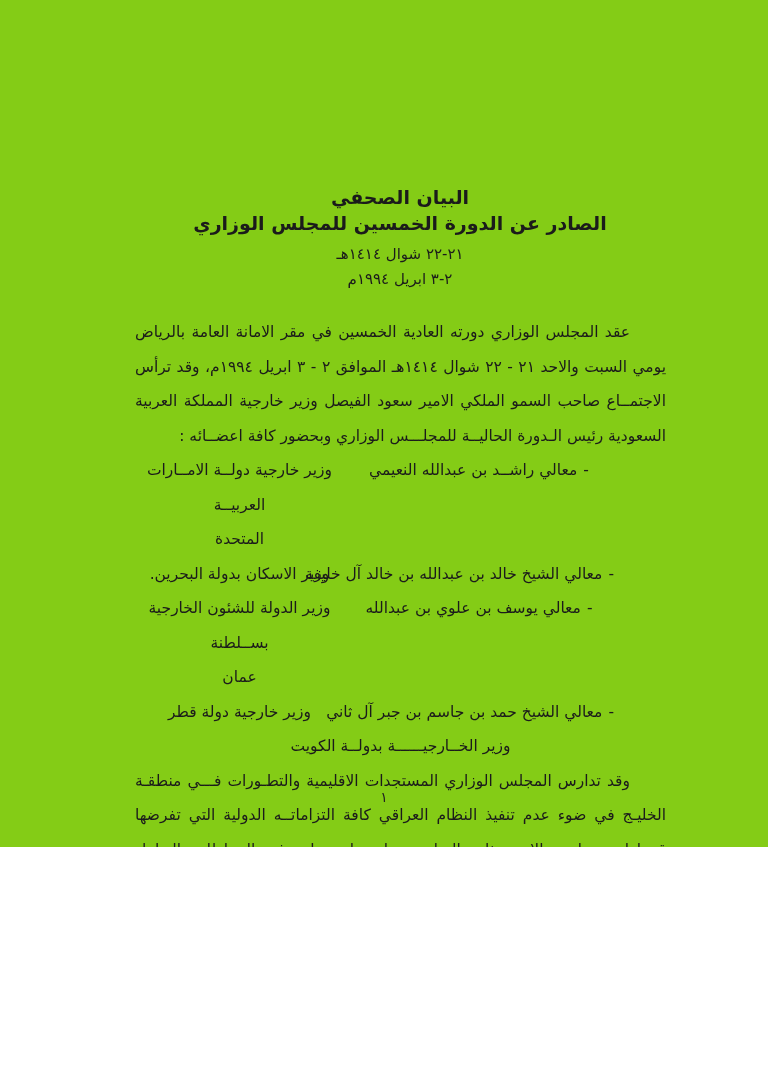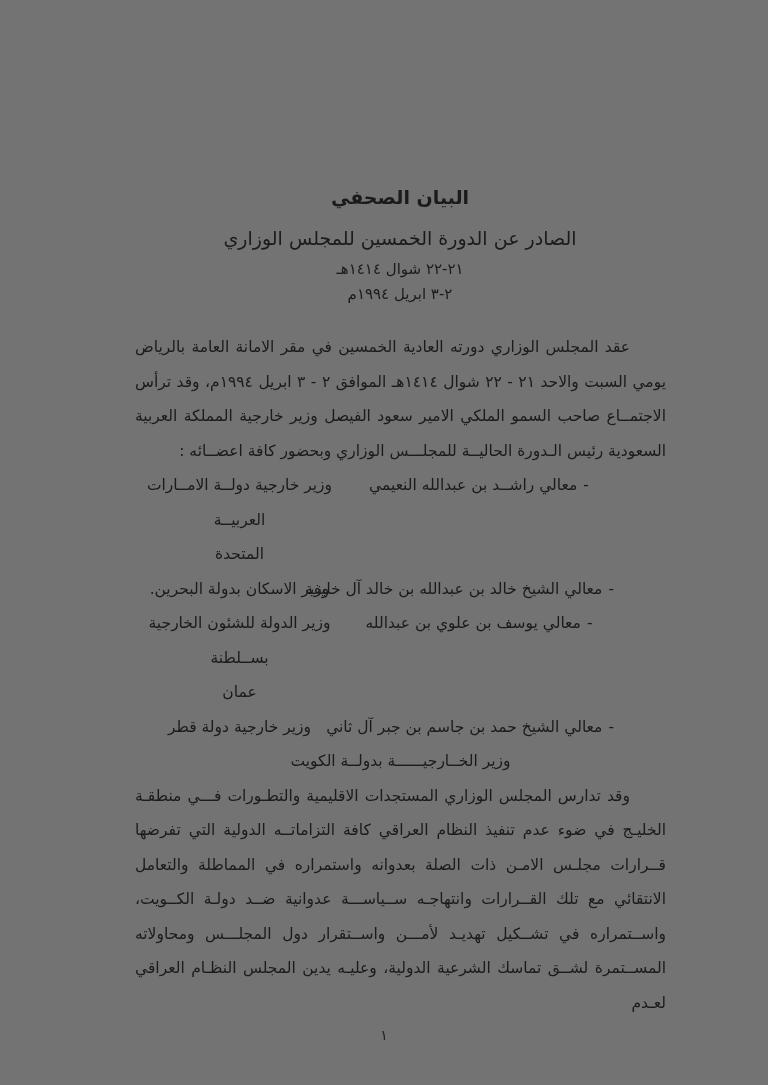--- a/index.html
+++ b/index.html
@@ -1,42 +1,41 @@
 <!DOCTYPE html>
 <html lang="ar" dir="rtl"><head>
 <meta charset="utf-8">
 <style>
   html, body { margin: 0; padding: 0; background: #ffffff; }
   .page {
     position: relative;
     width: 768px;
-    height: 1085px;
+    height: 847px;
     margin: 0 auto;
-    background: #737373;
+    background: #84cc16;
     color: #1b1b1b;
     font-family: "DejaVu Sans", sans-serif;
     direction: rtl;
     box-sizing: border-box;
     overflow: hidden;
     padding-left: 32px;
   }
   .doc-header {
     text-align: center;
     padding-top: 184px;
   }
   .doc-title {
     font-size: 19px;
     font-weight: bold;
     line-height: 26px;
   }
   .doc-subtitle {
     font-size: 19px;
-    font-weight: normal;
+    font-weight: bold;
     line-height: 26px;
-    margin-top: 15px;
   }
   .location {
     font-size: 17px;
     line-height: 24px;
     margin-top: 16px;
   }
   .date-line {
     font-size: 15px;
     line-height: 20px;
     margin-top: 8px;

